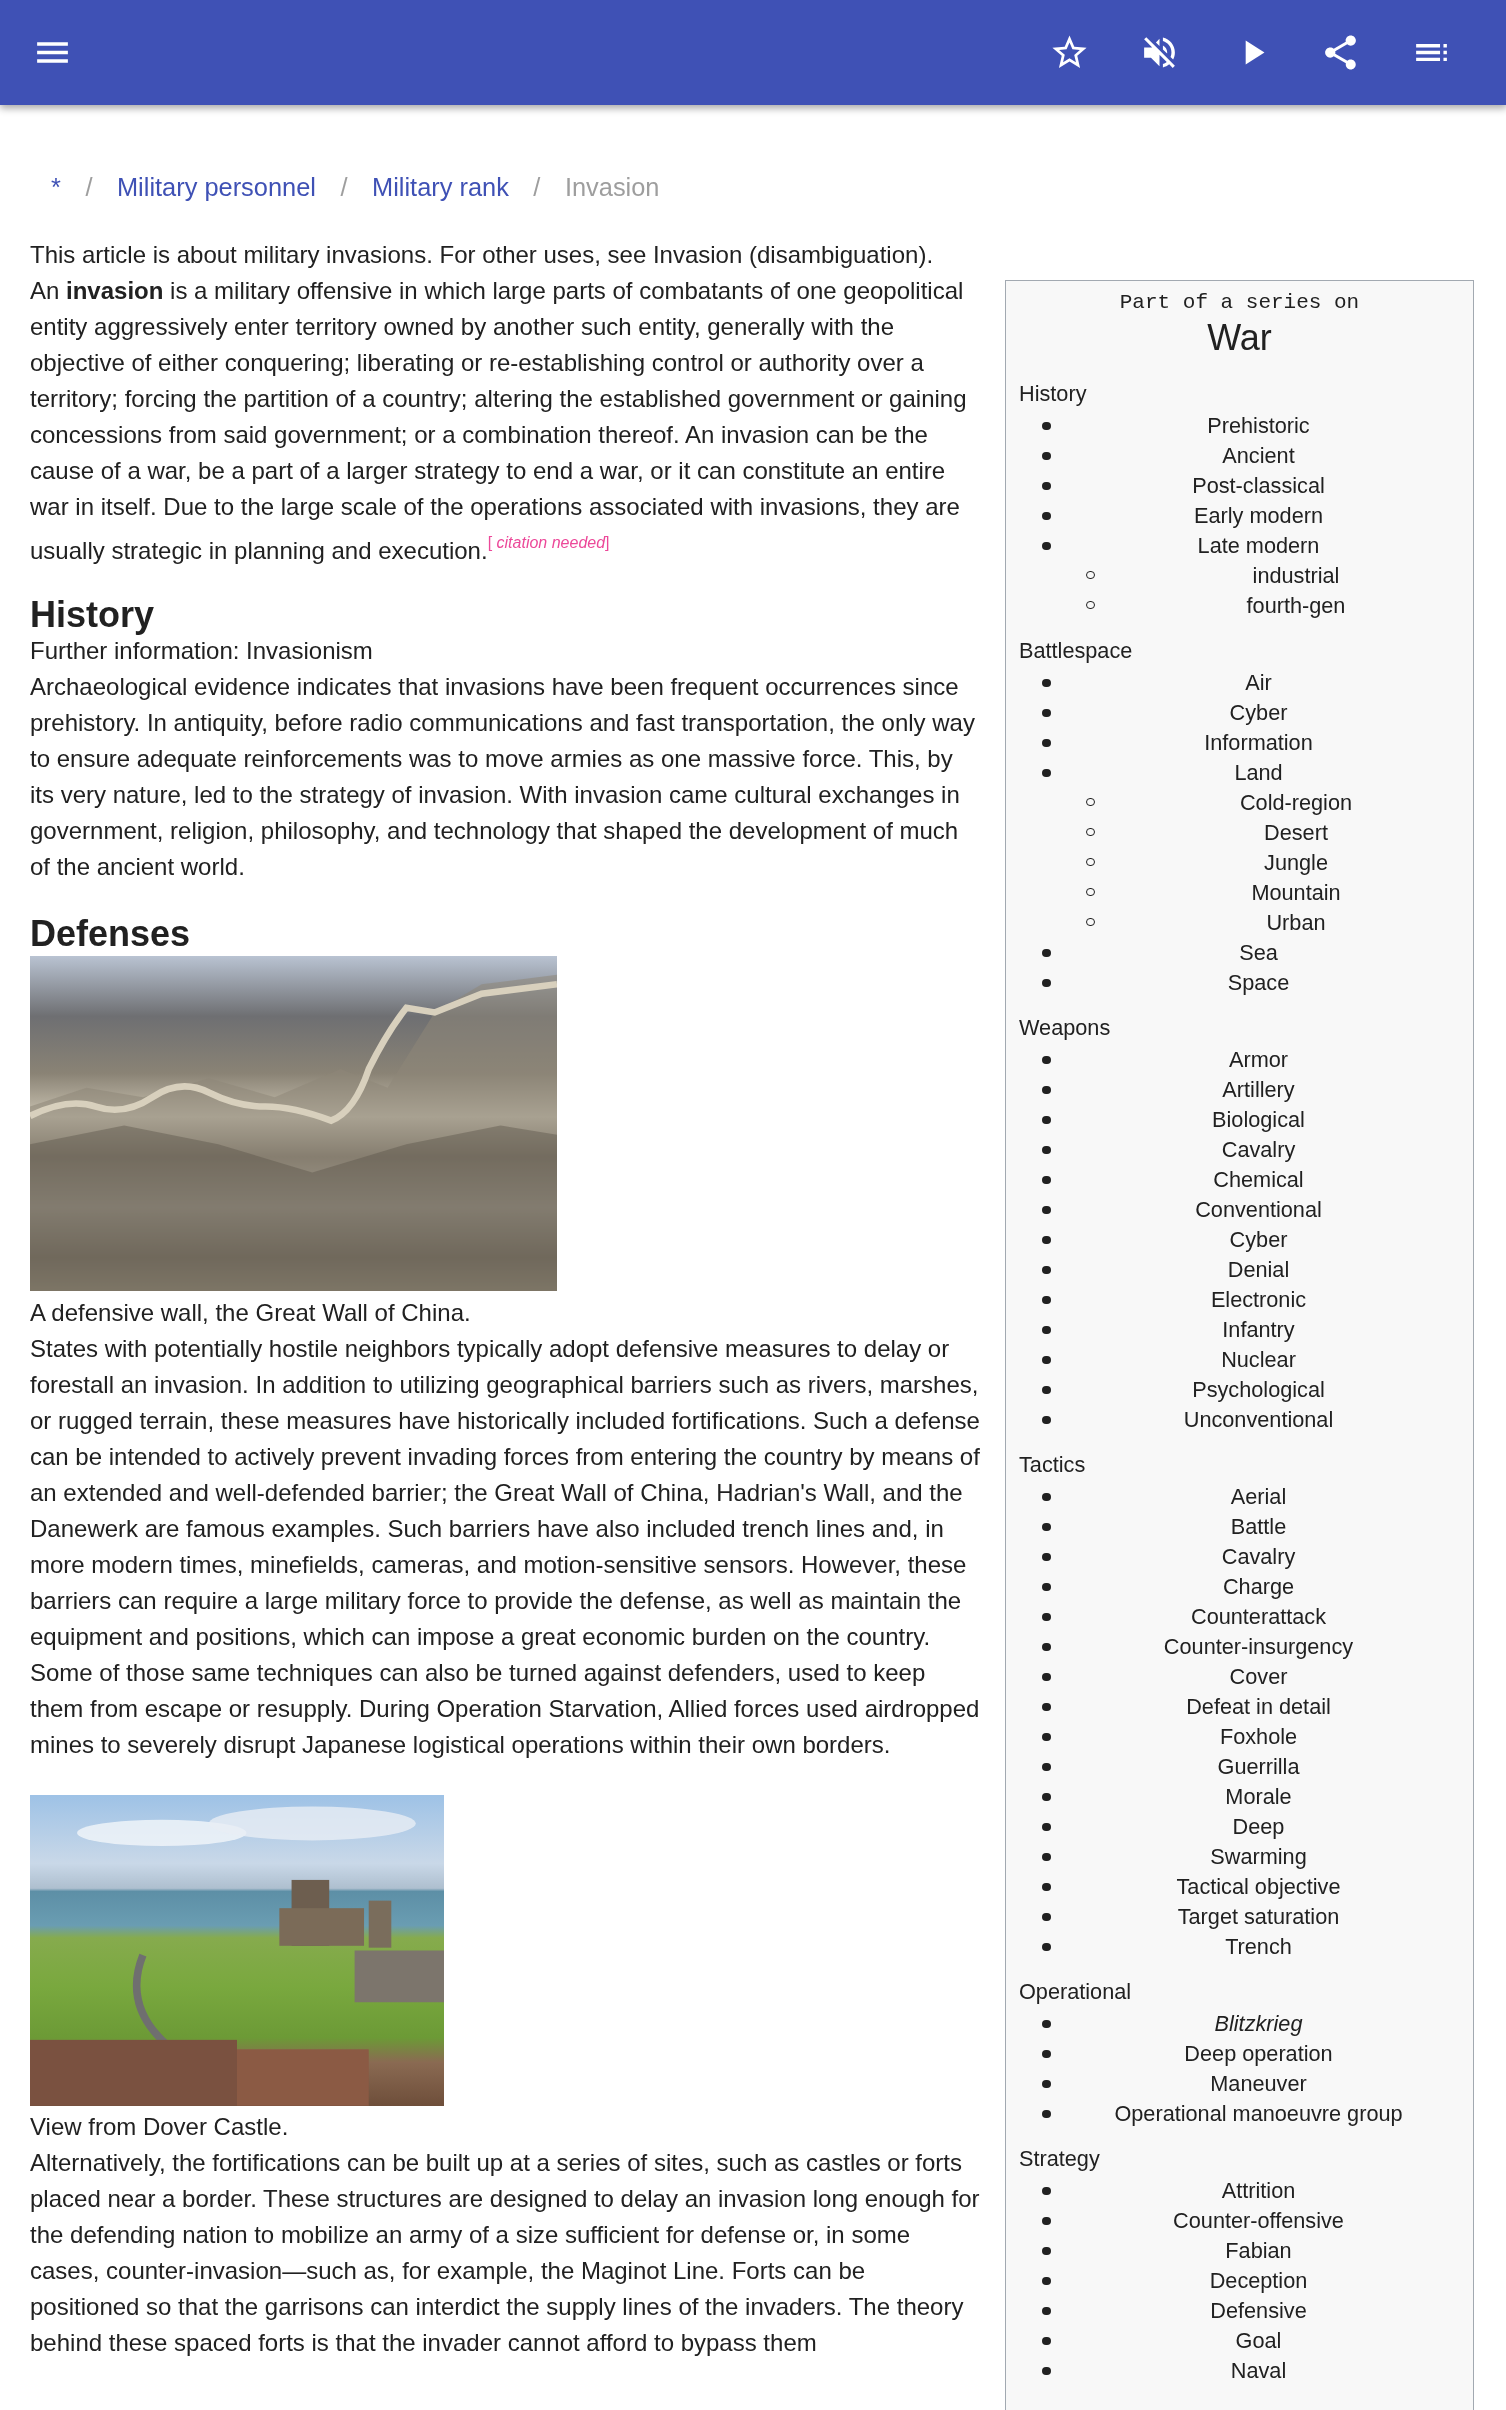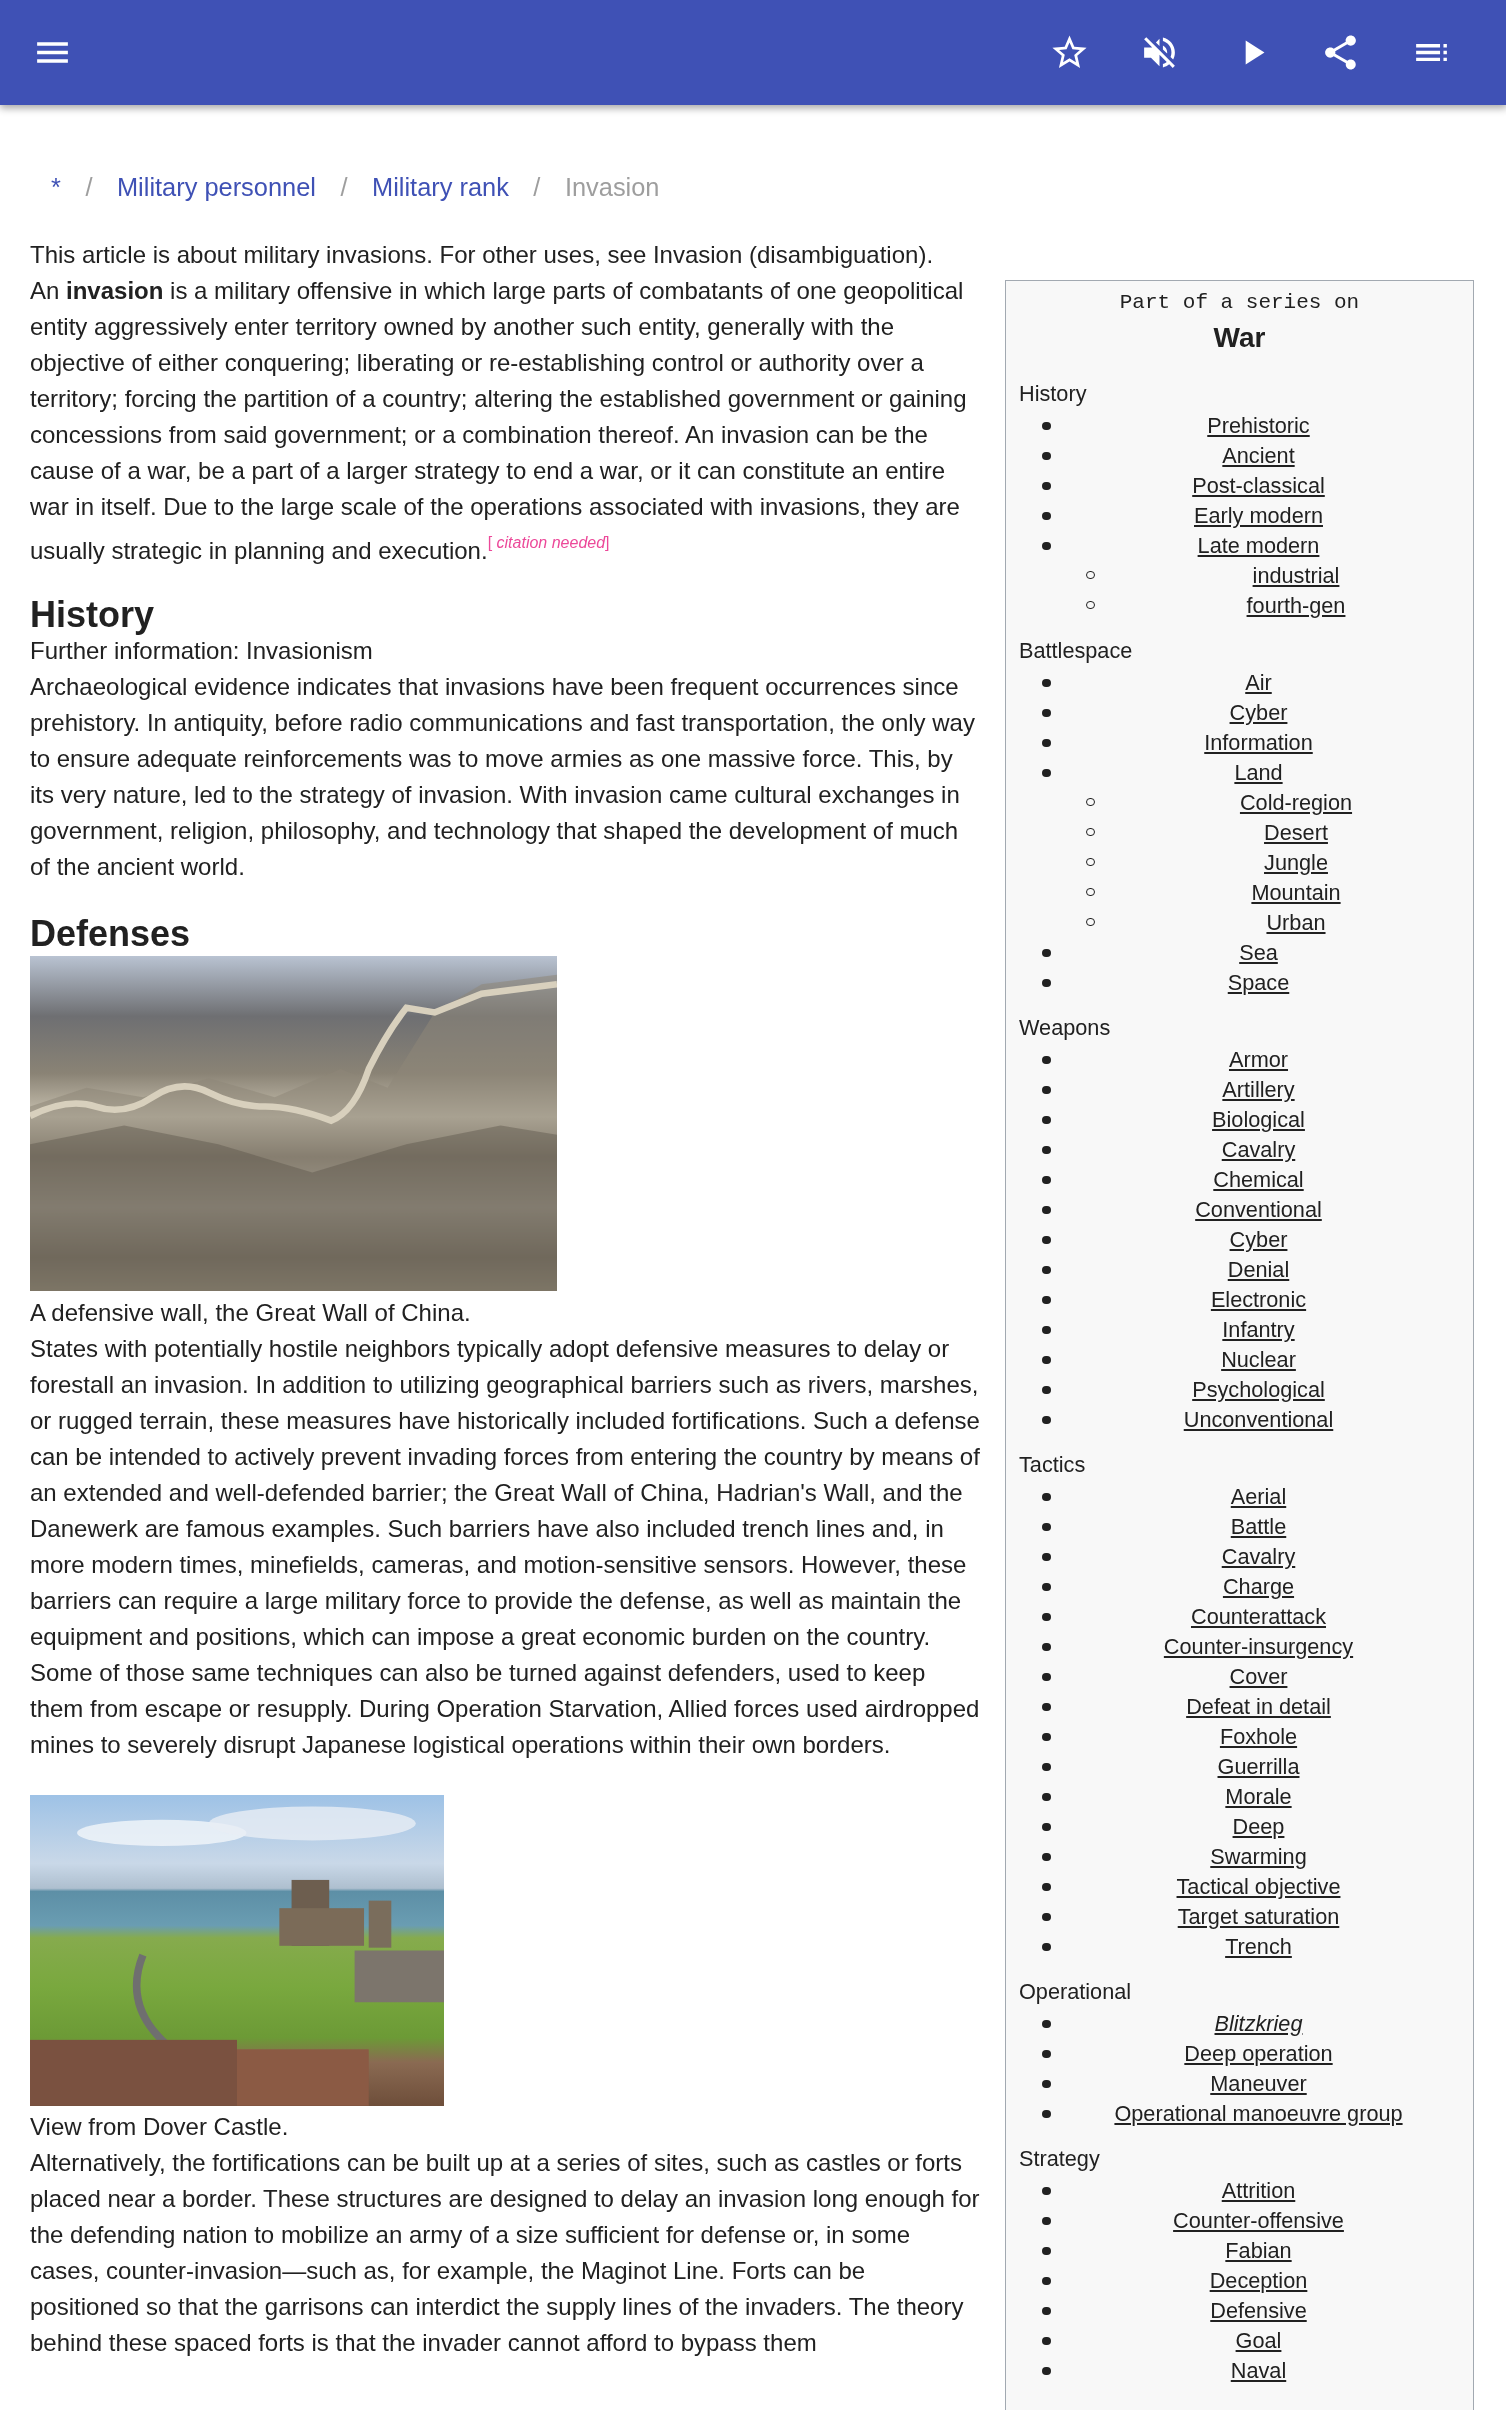--- a/index.html
+++ b/index.html
@@ -46,27 +46,27 @@
     width:414px; height:311px; position:relative; overflow:hidden;
     background:linear-gradient(180deg,#9ec2e6 0%,#c9d8e8 22%,#aebfcf 30%,#5d8fa6 31%,#6a9db2 42%,#86ab4d 46%,#79a83e 62%,#6c9a36 78%,#8a6a52 86%,#6e4e3a 100%);
   }
 
   .sidebar {
     position:absolute; left:1005px; top:280px; width:469px; height:2166px;
     background:#f8f8f8; border:1.9px solid #a2a9b1; box-sizing:border-box;
     font-size:22.6px; color:#212121;
   }
   .sb-pre { text-align:center; font-size:21px; line-height:28px; margin-top:7.5px;font-family:Liberation Mono, monospace; }
-  .sb-title { text-align:center; font-size:28px; font-weight:bold; line-height:41px; }
+  .sb-title { text-align:center; font-size:36px; font-weight:normal; line-height:41px; }
   .sb-sec { margin-top:13px; }
   .sb-head { padding-left:13px; font-size:21.7px; line-height:34px; }
   .sb-list { list-style:none; margin:0; padding:0; }
   .sb-list li {
     position:relative; height:30px; line-height:30px; text-align:center;
-    padding-left:38px; font-size:21.7px;text-decoration:underline;
+    padding-left:38px; font-size:21.7px;
   }
   .sb-list li::before {
     content:""; position:absolute; left:36px; top:11.3px; width:8.5px; height:8.5px;
     border-radius:50%; background:#212121;
   }
   .sb-list li.sub { padding-left:151px; padding-right:38px; }
   .sb-list li.sub::before {
     left:80px; background:transparent; border:1.9px solid #212121; width:6.6px; height:6.6px; top:10.4px;
   }
   .sb-list li.it span { font-style:italic; }

